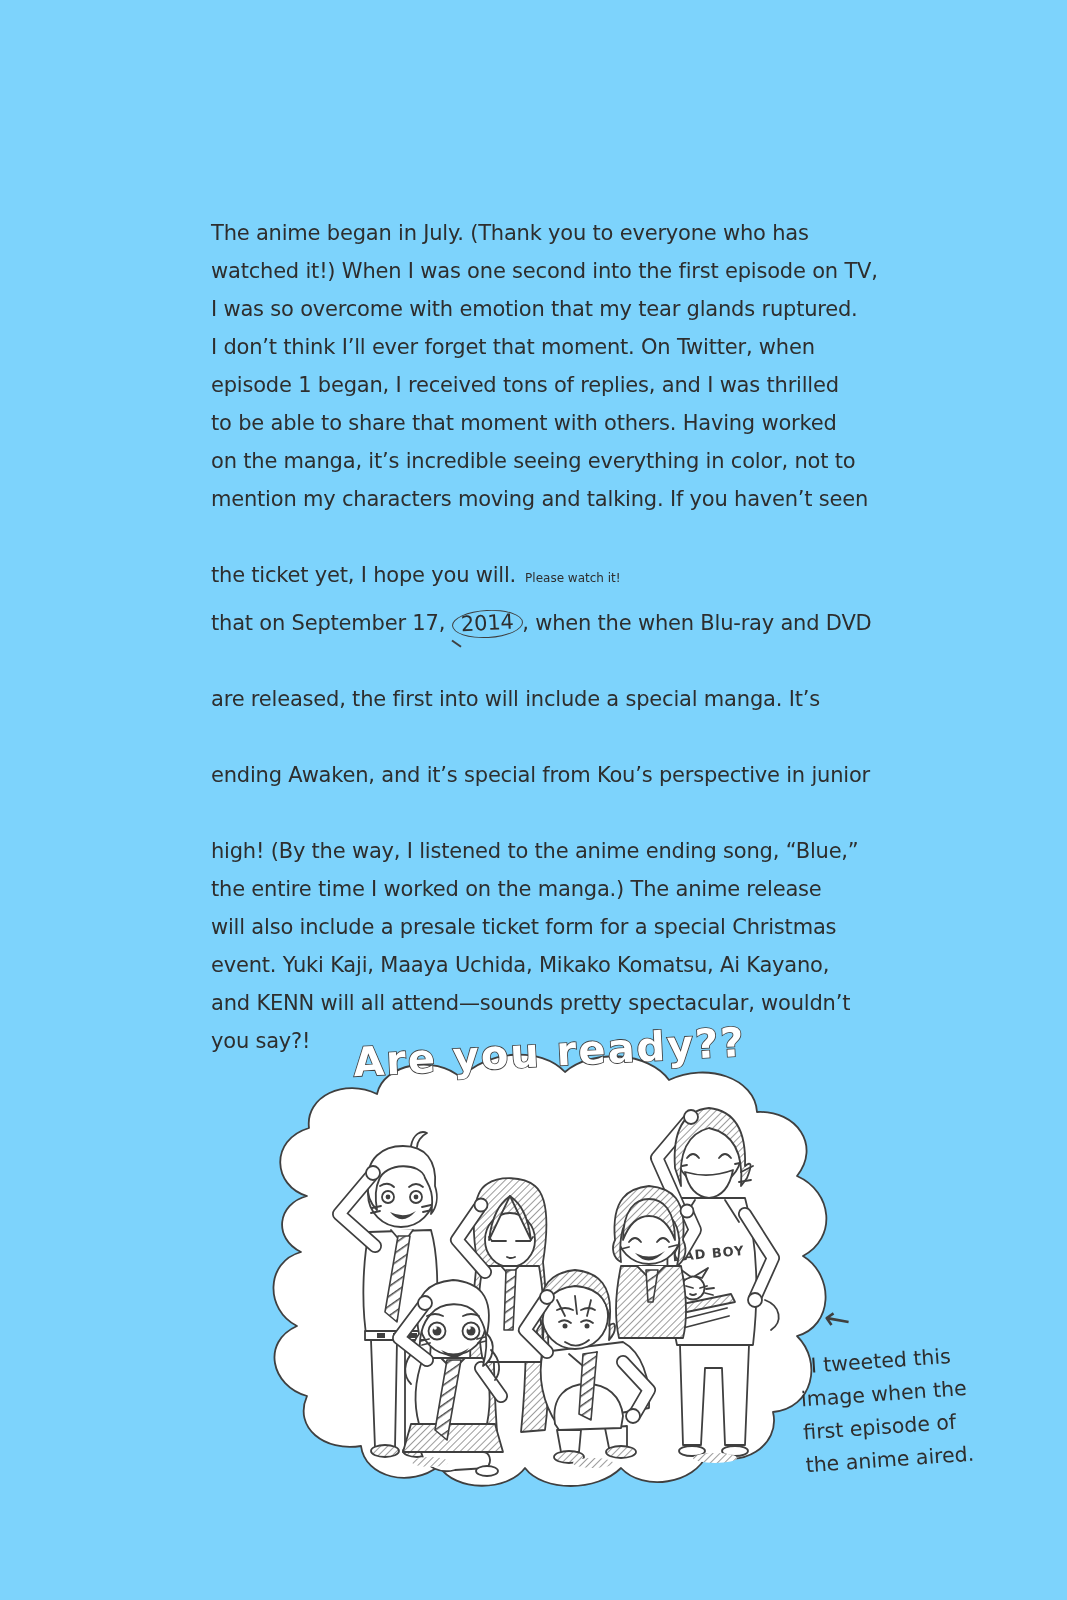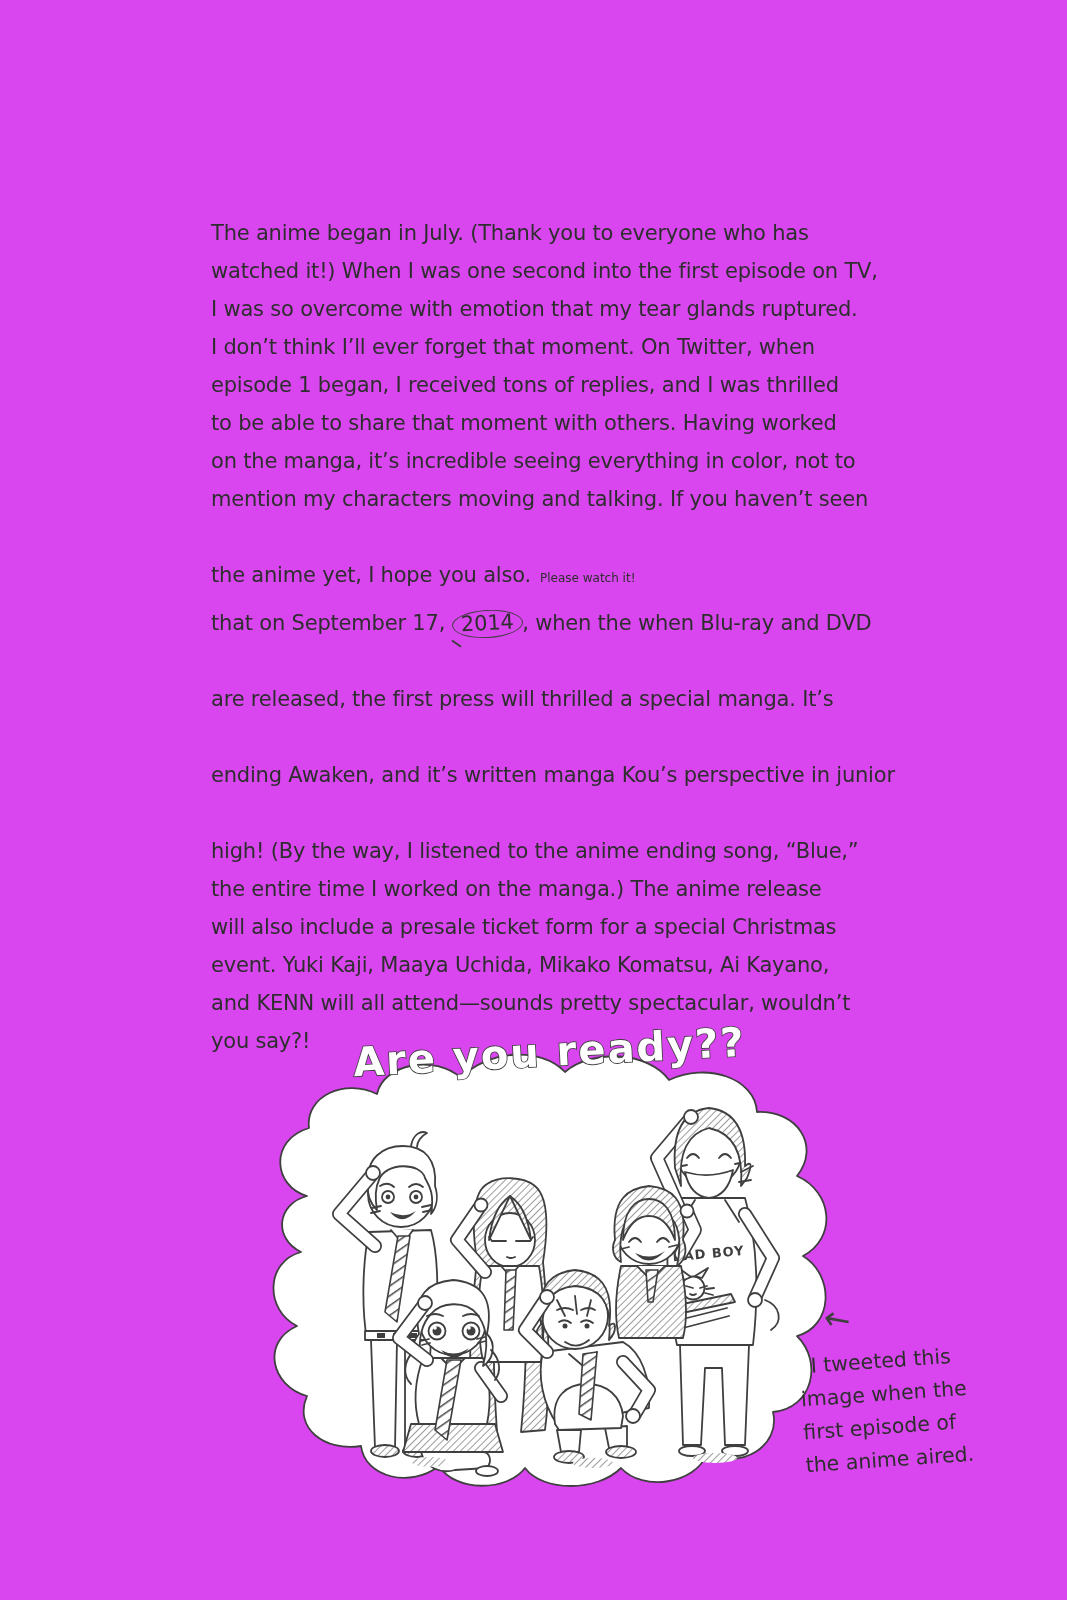--- a/index.html
+++ b/index.html
@@ -1,17 +1,17 @@
 <!DOCTYPE html>
 <html><head>
 <meta charset="utf-8">
 <style>
   html,body{margin:0;padding:0;background:#e9e9e9;}
   .page{
-    position:relative;width:1067px;height:1600px;background:#d946ef;
+    position:relative;width:1067px;height:1600px;background:#7dd3fc;
     margin:0 auto;overflow:hidden;
     font-family:"DejaVu Sans", sans-serif;color:#2e2e2e;
   }
   .para{position:absolute;left:211px;width:700px;font-size:21px;line-height:38px;
         letter-spacing:-0.2px;white-space:pre-line;}
   .para .line{white-space:normal;}
   #para1{top:176px;}
   #para2{top:566px;}
   .small-note{font-size:12px;margin-left:9px;letter-spacing:0;}
   .year{
@@ -58,27 +58,27 @@
 
   <div class="para" id="para1">
     <div>The anime began in July. (Thank you to everyone who has
 watched it!) When I was one second into the first episode on TV,
 I was so overcome with emotion that my tear glands ruptured.
 I don’t think I’ll ever forget that moment. On Twitter, when
 episode 1 began, I received tons of replies, and I was thrilled
 to be able to share that moment with others. Having worked
 on the manga, it’s incredible seeing everything in color, not to
 mention my characters moving and talking. If you haven’t seen</div>
-    <div class="line"><span>the anime yet, I hope you also.</span><span class="small-note">Please watch it!</span></div>
+    <div class="line"><span>the ticket yet, I hope you will.</span><span class="small-note">Please watch it!</span></div>
   </div>
 
   <div class="para" id="para2">
     <div class="line"><span>that on September 17, </span><span class="year">2014</span><span>, when the when Blu-ray and DVD</span></div>
-    <div class="line">are released, the first press will thrilled a special manga. It’s</div>
-    <div class="line"><span>ending </span><span class="italic">Awaken,</span><span> and it’s written manga Kou’s perspective in junior</span></div>
+    <div class="line">are released, the first into will include a special manga. It’s</div>
+    <div class="line"><span>ending </span><span class="italic">Awaken,</span><span> and it’s special from Kou’s perspective in junior</span></div>
     <div>high! (By the way, I listened to the anime ending song, “Blue,”
 the entire time I worked on the manga.) The anime release
 will also include a presale ticket form for a special Christmas
 event. Yuki Kaji, Maaya Uchida, Mikako Komatsu, Ai Kayano,
 and KENN will all attend—sounds pretty spectacular, wouldn’t
 you say?!</div>
   </div>
 
   <svg id="illustration" width="620" height="500" viewBox="0 0 620 500">
     <defs>

